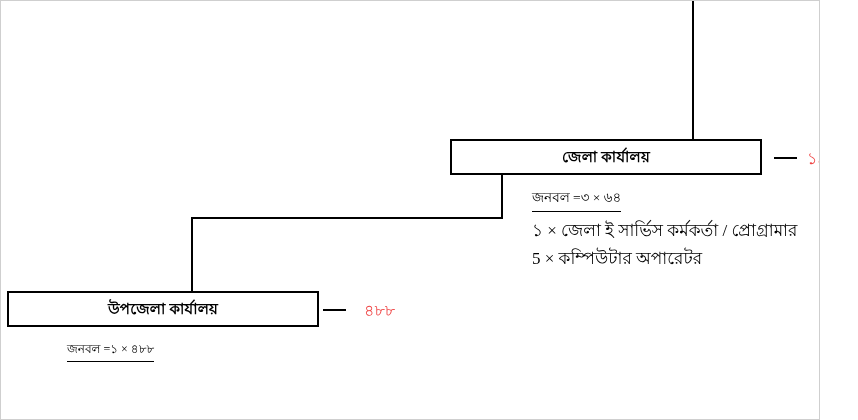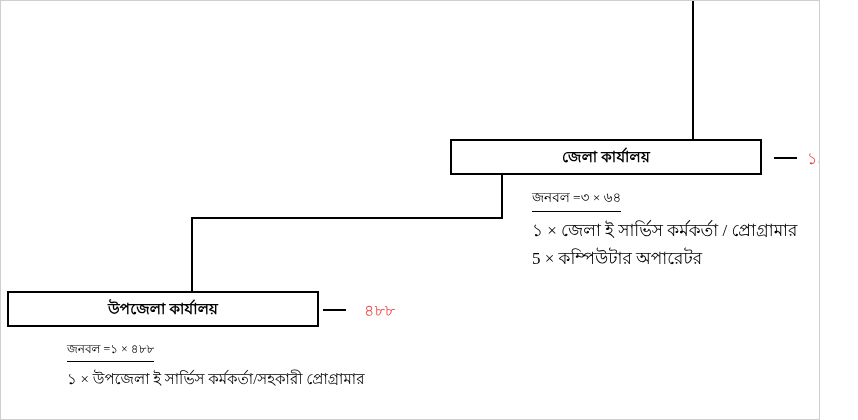--- a/index.html
+++ b/index.html
@@ -95,16 +95,15 @@
 
   <div class="node-box" style="left:6px; top:290px; width:312px; height:36px;">
     <span class="node-label">উপজেলা কার্যালয়</span>
   </div>
 
   <div class="line hline" style="left:322px; top:308px; width:23px;"></div>
   <div class="count-label" style="left:363px; top:297px;">৪৮৮</div>
 
   <div class="details big" style="left:66px; top:338px;">
     <div class="headline">জনবল =১ × ৪৮৮</div>
-    <div class="detail-row">১ × উপজেলা ই সার্ভিস কর্মকর্তা/সহকারী প্রােগ্রামার</div>
   </div>
 
 </div>
 
 </body></html>

